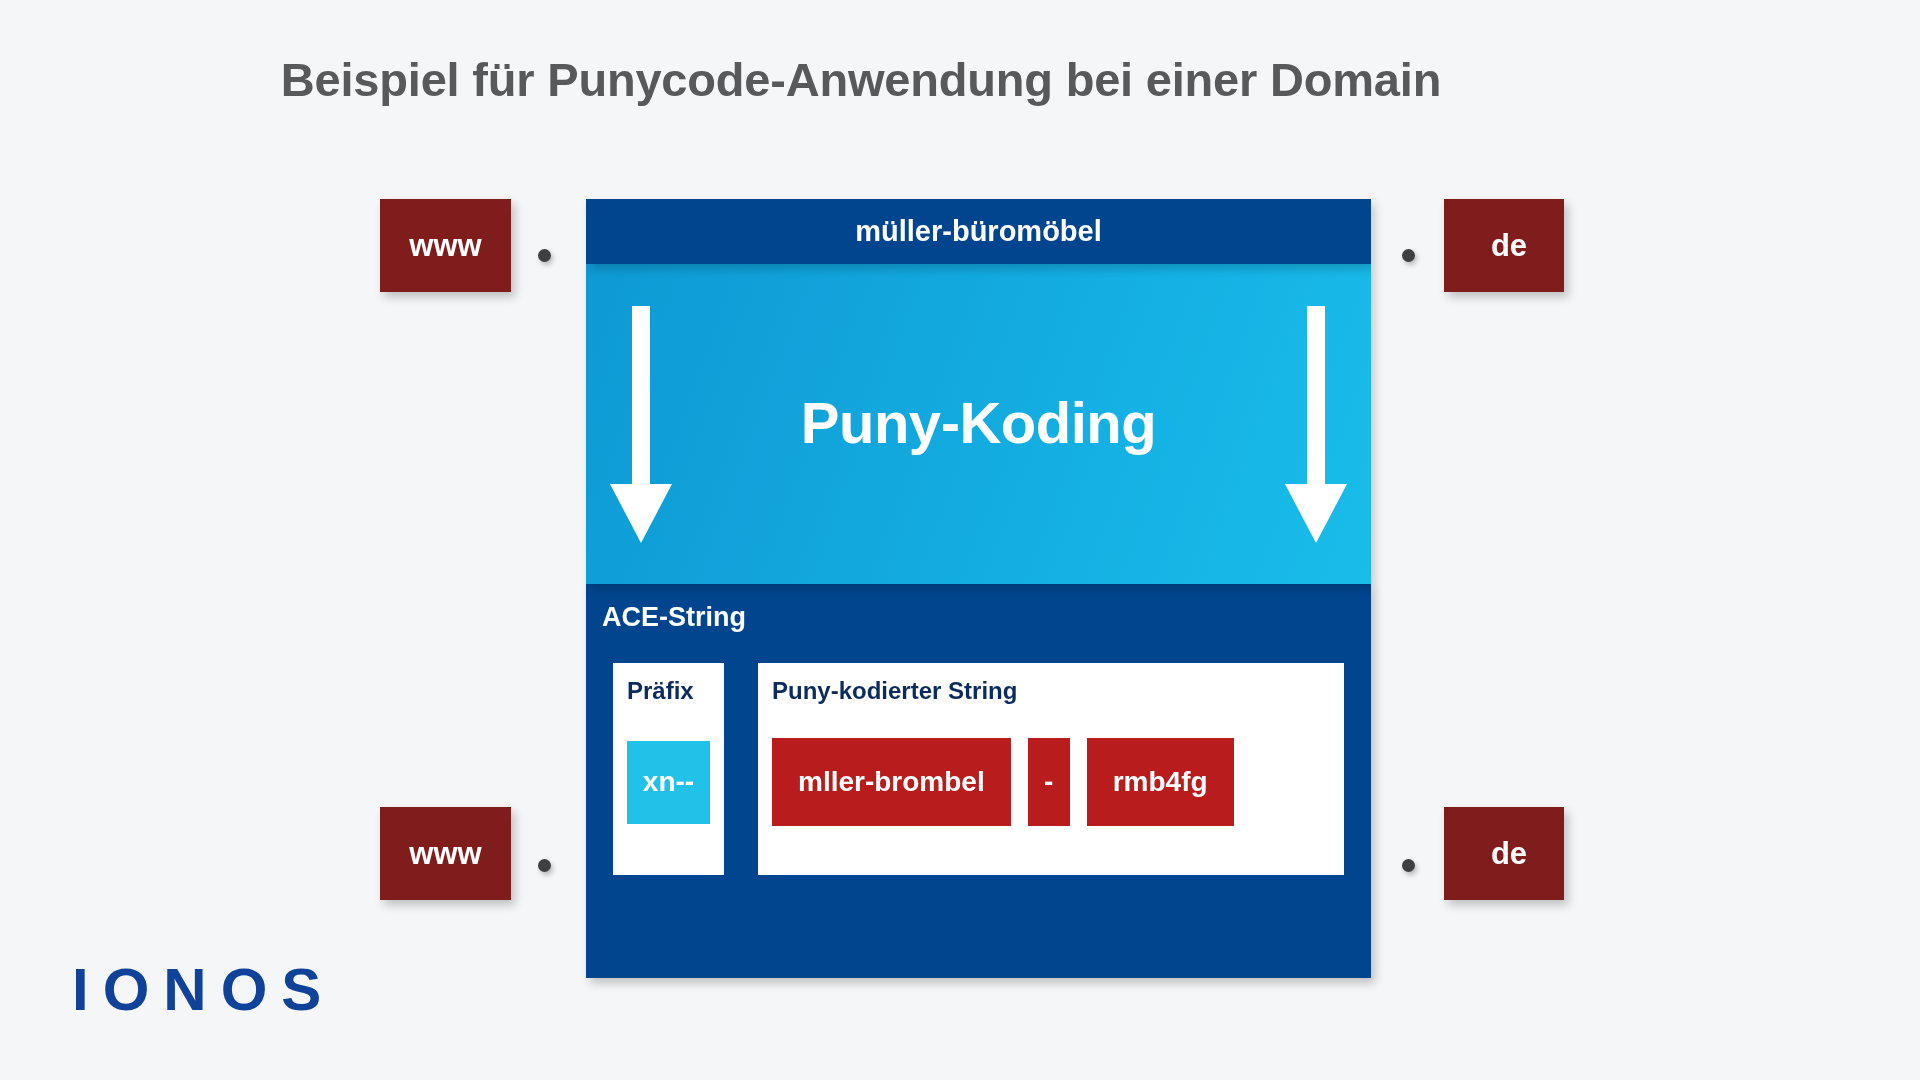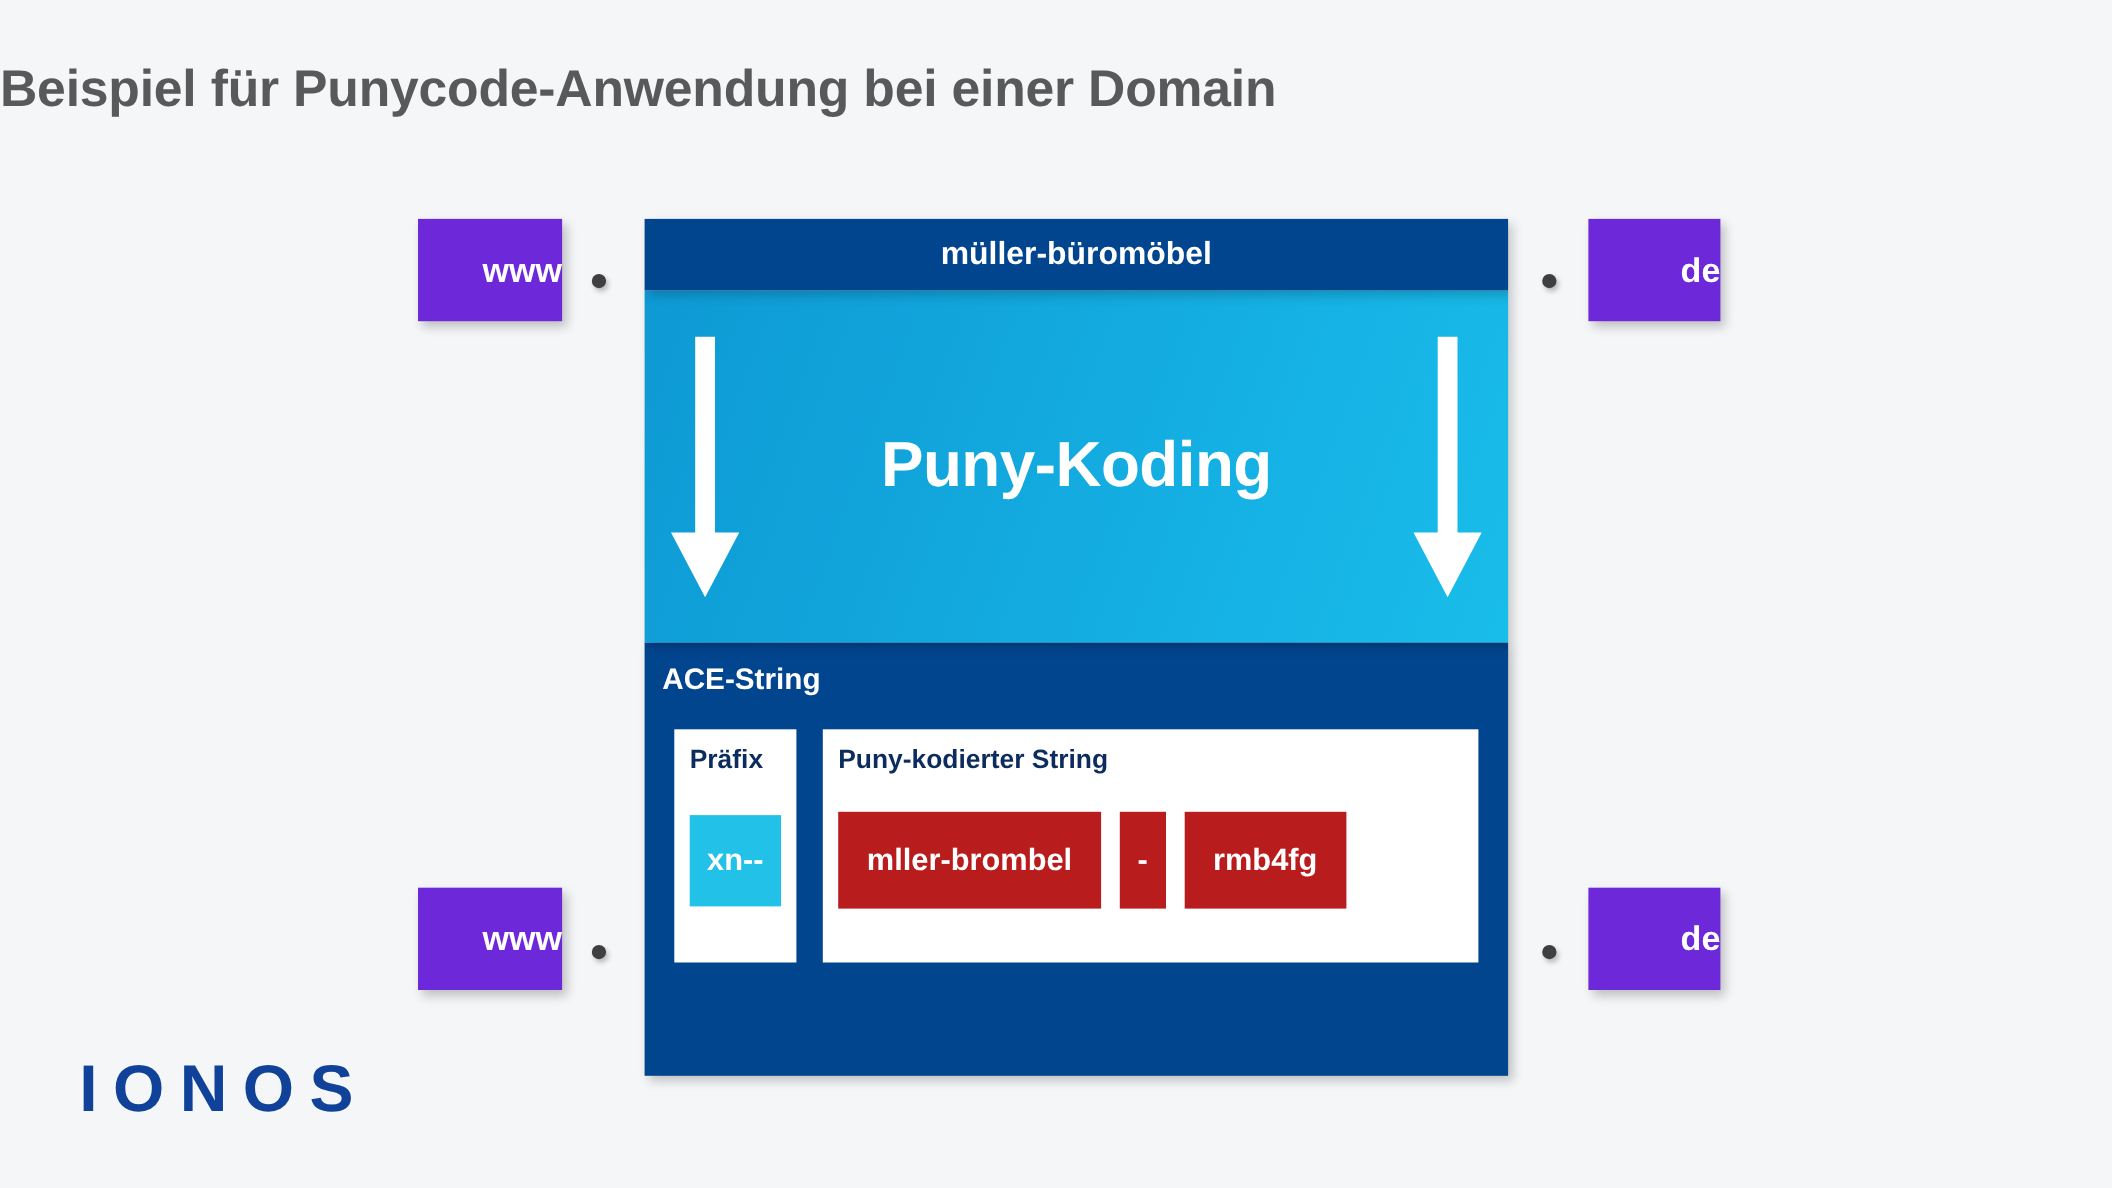--- a/index.html
+++ b/index.html
@@ -22,37 +22,39 @@
     width: 1920px;
     height: 1080px;
   }
 
   
   .title {
     position: absolute;
     left: 0;
     top: 52px;
     width: 1642px;
+    text-align: center;
     font-size: 47px;
     font-weight: bold;
     color: #58595b;
     letter-spacing: -0.2px;
     white-space: nowrap;
+    padding-left: 40px;
   }
 
   
   .chip {
     position: absolute;
-    background: #6d28d9;
+    background: #7f1d1d;
     box-shadow: 4px 5px 9px rgba(0,0,0,0.22);
     color: #ffffff;
     font-weight: bold;
     display: flex;
     align-items: center;
-    justify-content: flex-end;
+    justify-content: center;
     font-size: 31px;
   }
   .chip.www  { width: 131px; height: 93px; }
   .chip.de   { width: 110px; height: 93px; padding-left: 10px; }
 
   .chip-www-top { left: 380px;  top: 199px; }
   .chip-de-top  { left: 1444px; top: 199px; }
   .chip-www-bot { left: 380px;  top: 807px; }
   .chip-de-bot  { left: 1444px; top: 807px; }
 
@@ -136,21 +138,21 @@
     font-weight: bold;
   }
 
   .ace-inner {
     position: absolute;
     left: 27px;
     top: 79px;
     right: 27px;
     height: 212px;
     display: flex;
-    gap: 24px;
+    gap: 34px;
   }
 
   .panel {
     background: #ffffff;
     position: relative;
   }
   .panel-prefix { width: 111px; }
   .panel-string { flex: 1; }
 
   .panel-title {

